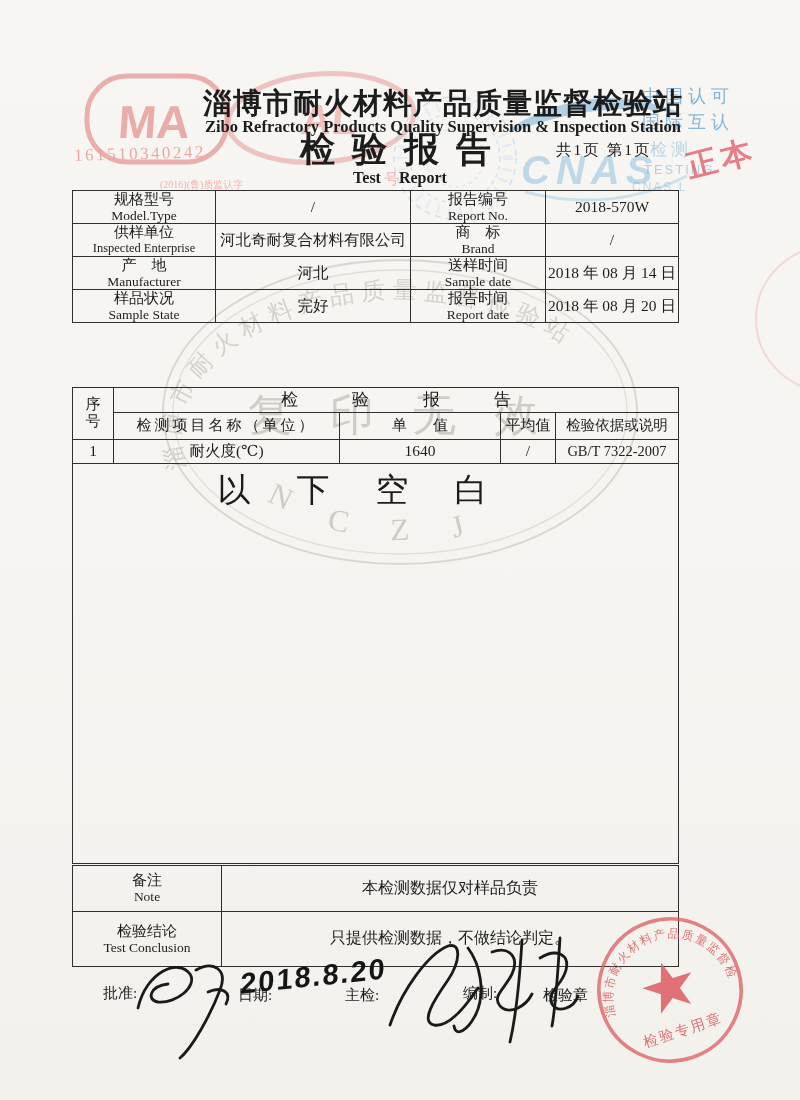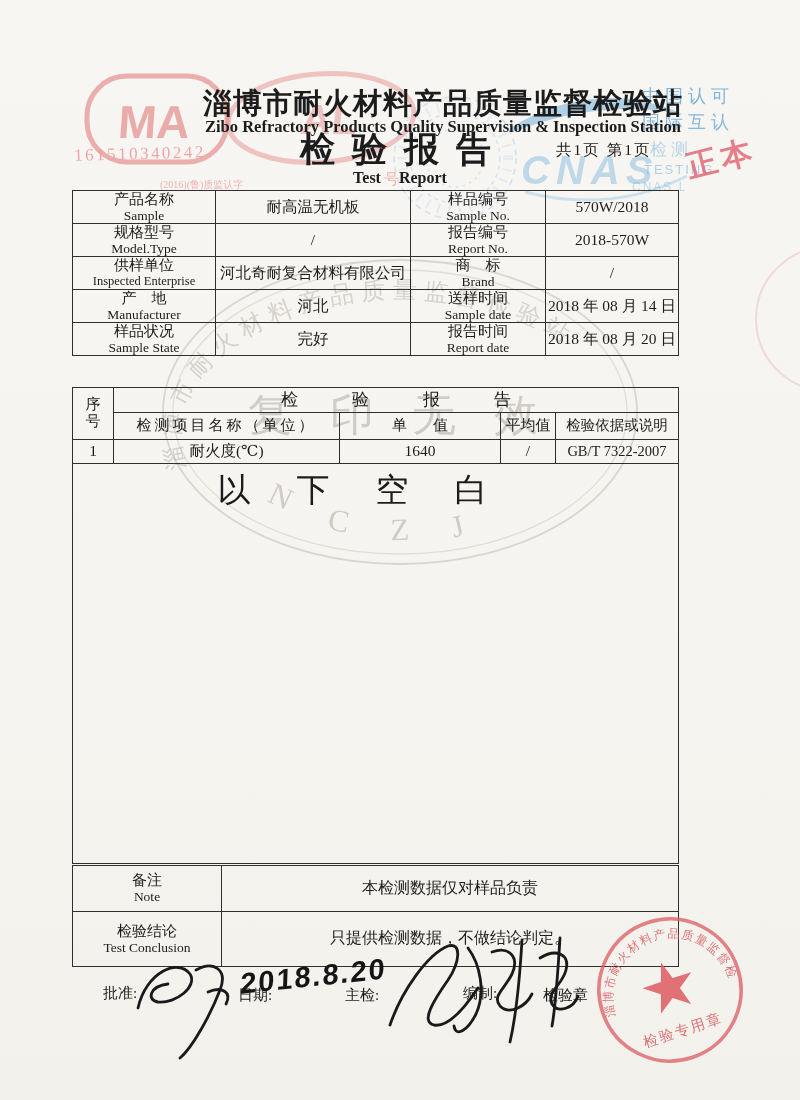--- a/index.html
+++ b/index.html
@@ -99,32 +99,20 @@
   <table style="left:72px;top:190px;width:606px">
     <colgroup>
         <col style="width:143px">
         <col style="width:195px">
         <col style="width:135px">
         <col style="width:133px">
       </colgroup>
     <tbody>
       <tr style="height:33px">
         <td>
-            <div class="cn">产品名称</div>
-            <div class="en">Sample</div>
-          </td>
-        <td class="val">耐高温无机板</td>
-        <td>
-            <div class="cn">样品编号</div>
-            <div class="en">Sample No.</div>
-          </td>
-        <td class="val">570W/2018</td>
-      </tr>
-      <tr style="height:33px">
-        <td>
             <div class="cn">规格型号</div>
             <div class="en">Model.Type</div>
           </td>
         <td class="val">/</td>
         <td>
             <div class="cn">报告编号</div>
             <div class="en">Report No.</div>
           </td>
         <td class="val">2018-570W</td>
       </tr>

